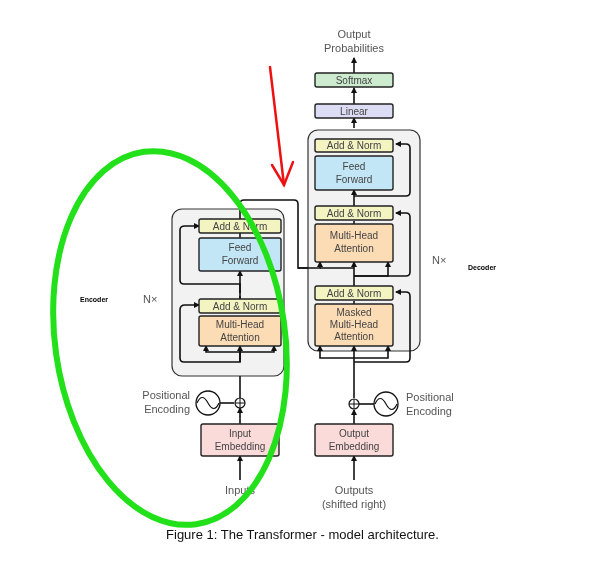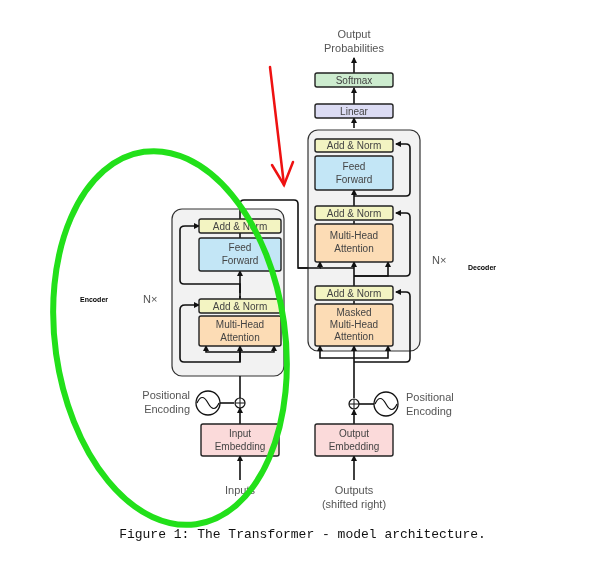--- a/index.html
+++ b/index.html
@@ -2,21 +2,21 @@
 <html><head>
 <meta charset="utf-8">
 <style>
   html, body { margin: 0; padding: 0; background: #ffffff; }
   body { width: 605px; height: 573px; position: relative; overflow: hidden; font-family: "Liberation Sans", sans-serif; }
   svg#diagram { position: absolute; left: 0; top: 0; }
   .lbl { font-family: "Liberation Sans", sans-serif; fill: #555; }
   .blk { font-family: "Liberation Sans", sans-serif; fill: #444; font-size: 10px; }
   .tag { font-family: "Liberation Sans", sans-serif; fill: #000; font-weight: bold; font-size: 7px; }
   .caption { position: absolute; left: 0; width: 605px; top: 527px; text-align: center;
-             font-family: Liberation Mono, monospace; font-size: 13px; color: #111; }
+             font-family: Liberation Sans, sans-serif; font-size: 13px; color: #111; }
 </style>
 </head>
 <body>
 
 <svg id="diagram" width="605" height="573" viewBox="0 0 605 573">
   <defs>
     <marker id="arr" markerWidth="6" markerHeight="6" refX="5" refY="3" orient="auto" markerUnits="userSpaceOnUse">
       <path d="M0,0 L6,3 L0,6 z" fill="#111"></path>
     </marker>
   </defs>

